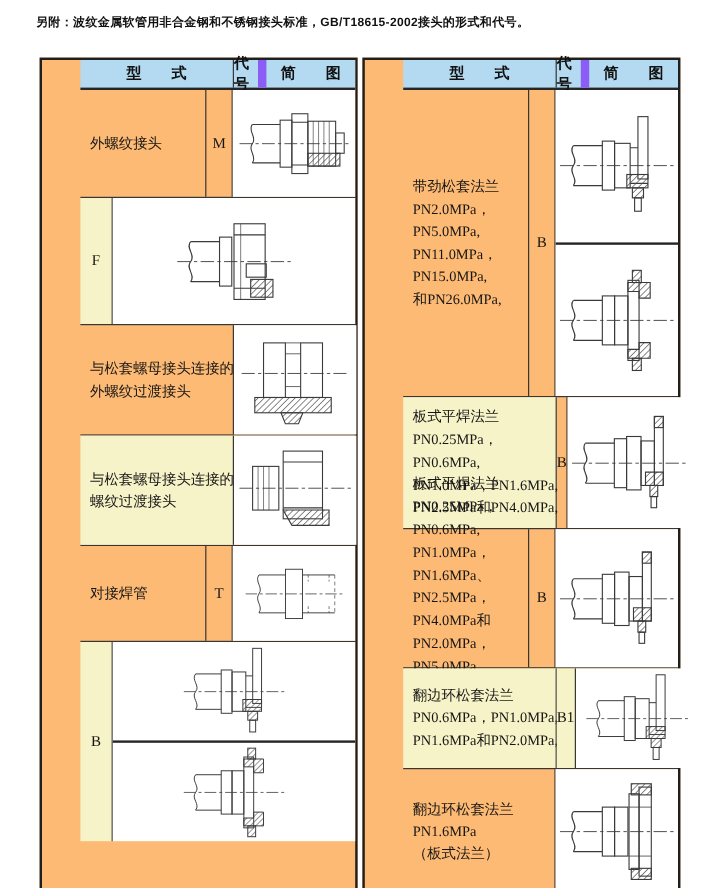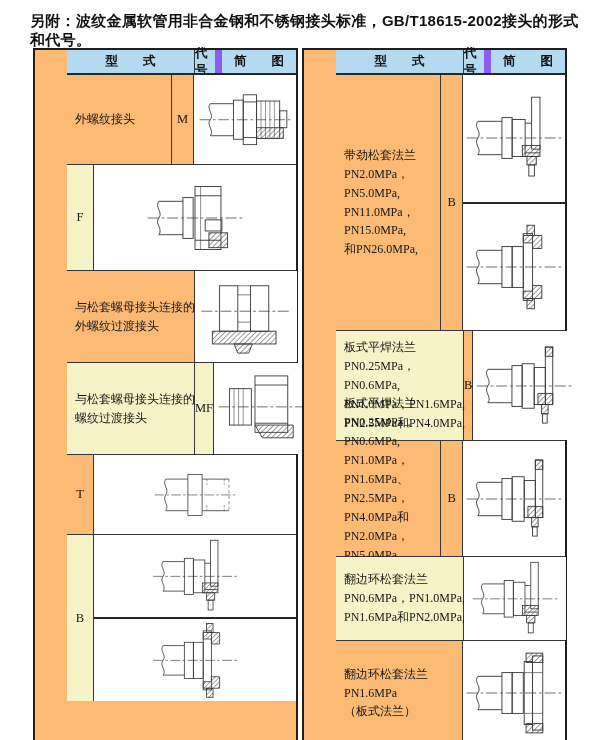--- a/index.html
+++ b/index.html
@@ -4,21 +4,21 @@
 <style>
   html,body{margin:0;padding:0;}
   body{
     width:600px;height:740px;position:relative;background:#ffffff;
     font-family:"Liberation Serif","DejaVu Serif",serif;color:#151515;
     overflow:hidden;
   }
   .page-title{
     position:absolute;left:30px;top:12px;width:560px;
     font-family:"Liberation Sans","DejaVu Sans",sans-serif;
-    font-size:15px;font-weight:600;letter-spacing:0.3px;color:#111;
+    font-size:10px;font-weight:600;letter-spacing:0.3px;color:#111;
   }
   .tables{position:absolute;left:33px;top:48px;display:flex;gap:4px;}
   .tbl{width:265px;border:2px solid #1f1f1f;background:#fdba74;box-sizing:border-box;padding-left:32px;}
   .hdr{display:flex;height:23px;background:#b3daf0;border-bottom:2px solid #262626;}
   .hdr .hc{
     display:flex;align-items:center;justify-content:center;
     font-size:12.5px;font-weight:600;color:#111;box-sizing:border-box;
   }
   .hc-type{width:128px;border-right:1px solid #363636;}
   .hc-code{width:27px;border-right:7px solid #8b5cf6;font-family:Liberation Mono, monospace;}
@@ -217,31 +217,31 @@
             <svg class="dsvg" viewBox="0 0 110 96">
               <use href="#d-mm"></use>
             </svg>
           </div>
       </div>
     </div>
 
     <div class="row" style="height:92px">
       <div class="cell cell-type hl">与松套螺母接头连接的内
 螺纹过渡接头</div>
-      <div class="cell cell-code hl">MF</div>
       <div class="cell cell-dia">
         <div class="dia">
             <svg class="dsvg" viewBox="0 0 110 96">
               <use href="#d-mf"></use>
             </svg>
           </div>
       </div>
     </div>
 
     <div class="row" style="height:80px">
+      <div class="cell cell-type">对接焊管</div>
       <div class="cell cell-code">T</div>
       <div class="cell cell-dia">
         <div class="dia">
             <svg class="dsvg" viewBox="0 0 110 96">
               <use href="#d-t"></use>
             </svg>
           </div>
       </div>
     </div>
 
@@ -318,20 +318,21 @@
               <use href="#d-fc"></use>
             </svg>
           </div>
       </div>
     </div>
 
     <div class="row" style="height:84px">
       <div class="cell cell-type hl">翻边环松套法兰
 PN0.6MPa，PN1.0MPa,
 PN1.6MPa和PN2.0MPa,</div>
+      <div class="cell cell-code hl">B1</div>
       <div class="cell cell-dia">
         <div class="dia">
             <svg class="dsvg" viewBox="0 0 110 96">
               <use href="#d-fa"></use>
             </svg>
           </div>
       </div>
     </div>
 
     <div class="row" style="height:104px">

